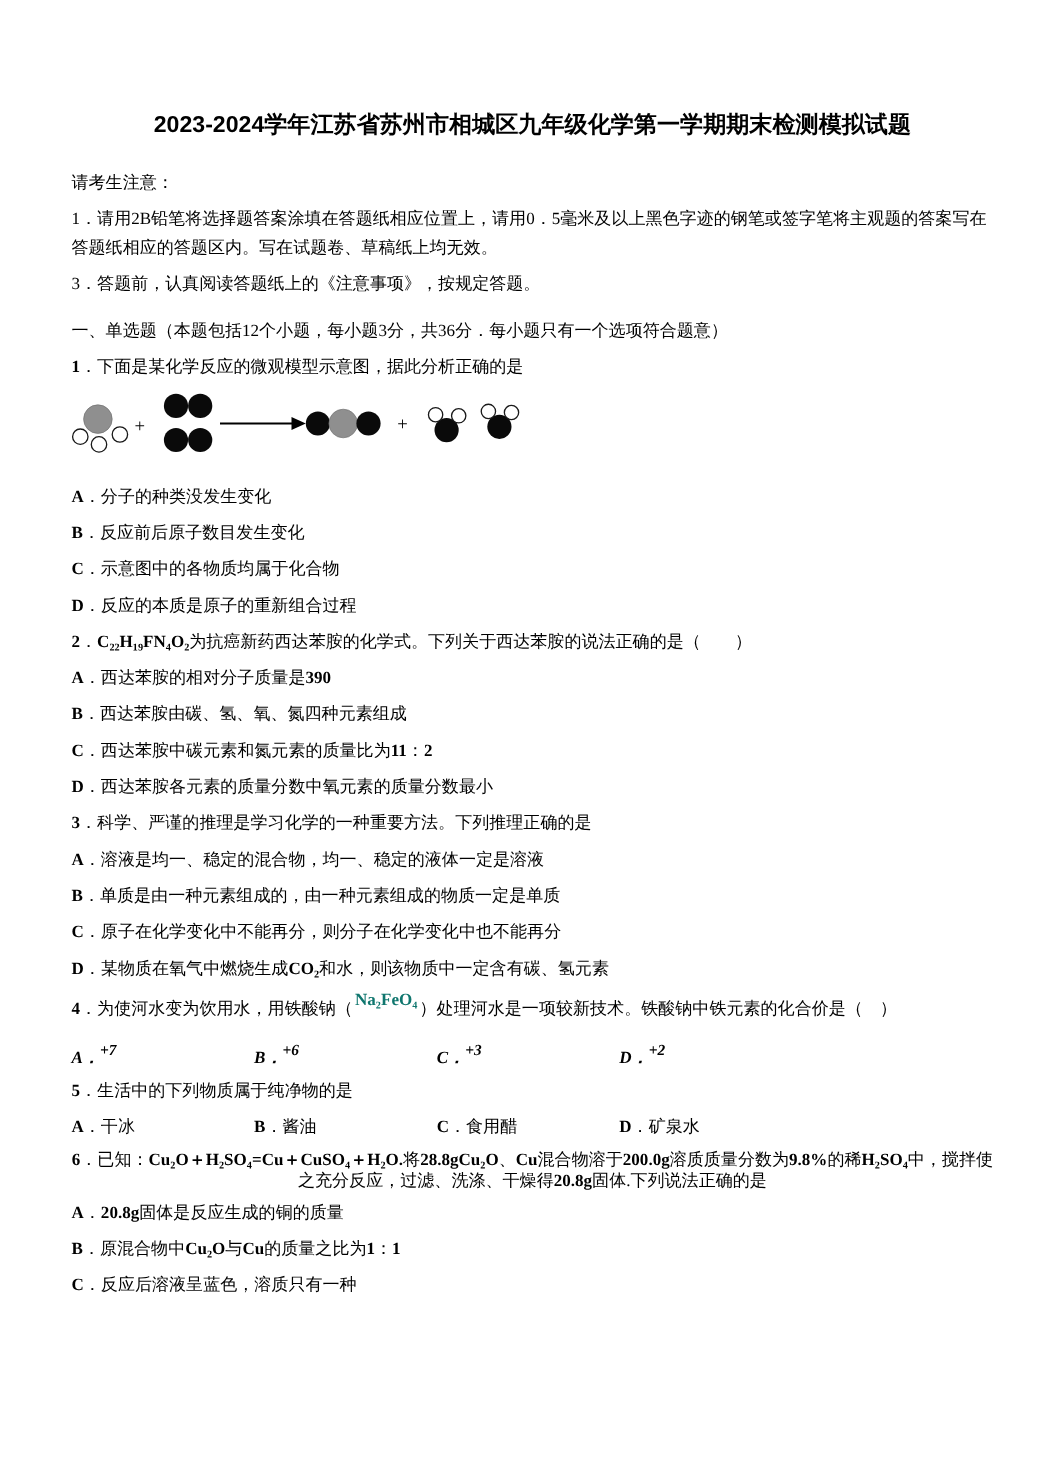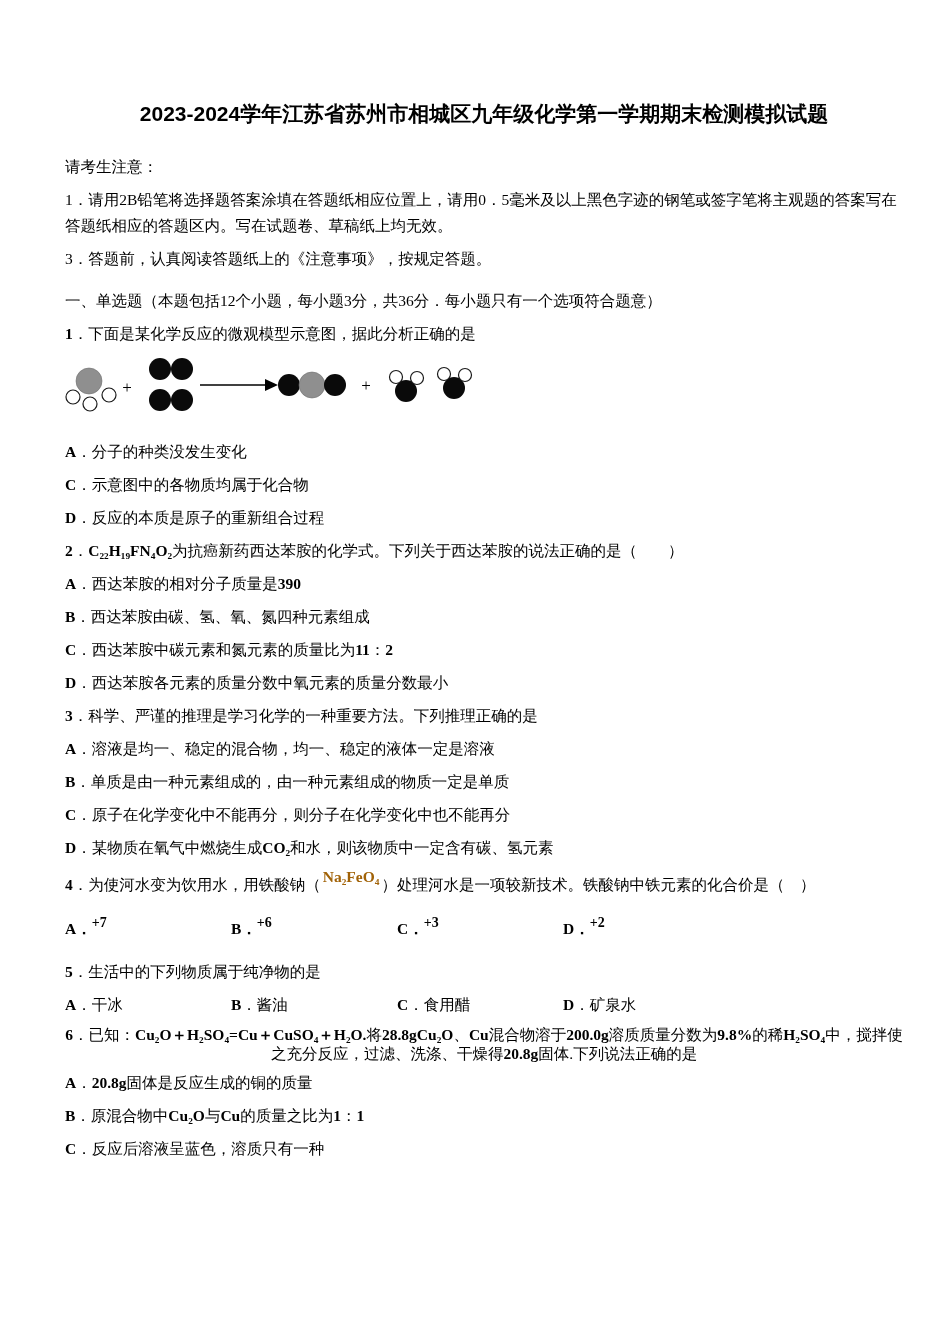--- a/index.html
+++ b/index.html
@@ -21,34 +21,34 @@
     text-align: center;
     margin-bottom: 26px;
     line-height: 28px;
   }
   .para { line-height: 26px; margin-bottom: 7px; }
   .gap-top { margin-top: 16px; }
   .f { font-weight: bold; }   
   .q6stem { line-height: 19px; text-align: center; }
   .q4stem { line-height: 34px; }
   .chem-gray {
-    color: #a16207;
+    color: #0f766e;
     position: relative;
     top: -8px;
     display: inline-block;
     padding: 0 2px;
     font-weight: bold;
   }
   .option-row {
     display: grid;
     grid-template-columns: 166px 166px 166px auto;
     line-height: 26px;
     margin-bottom: 7px;
   }
-  .option-row.valence { margin-top: 14px; margin-bottom: 16px; }
+  .option-row.valence { margin-top: 14px; margin-bottom: 3px; font-style: italic; }
   .supval {
     font-weight: bold;
     position: relative;
     top: -7px;
     font-size: 14px;
   }
   .diagram { margin: 8px 0 20px 0; }
   .diagram svg { display: block; }
   .atom-white { fill: #ffffff; stroke: #1a1a1a; stroke-width: 1.2; }
   .atom-black { fill: #0a0a0a; }
@@ -111,20 +111,21 @@
       </g>
       <g>
         <circle class="atom-black" cx="389" cy="33" r="11"></circle>
         <circle class="atom-white" cx="379" cy="19" r="6.5"></circle>
         <circle class="atom-white" cx="400" cy="20" r="6.5"></circle>
       </g>
     </svg>
   </div>
 
   <p class="para"><span class="f">A</span>．分子的种类没发生变化</p>
+  <p class="para"><span class="f">B</span>．反应前后原子数目发生变化</p>
   <p class="para"><span class="f">C</span>．示意图中的各物质均属于化合物</p>
   <p class="para"><span class="f">D</span>．反应的本质是原子的重新组合过程</p>
 
   <p class="para"><span class="f">2</span>．<span class="f">C₂₂H₁₉FN₄O₂</span>为抗癌新药西达苯胺的化学式。下列关于西达苯胺的说法正确的是（　　）</p>
   <p class="para"><span class="f">A</span>．西达苯胺的相对分子质量是<span class="f">390</span></p>
   <p class="para"><span class="f">B</span>．西达苯胺由碳、氢、氧、氮四种元素组成</p>
   <p class="para"><span class="f">C</span>．西达苯胺中碳元素和氮元素的质量比为<span class="f">11</span>：<span class="f">2</span></p>
   <p class="para"><span class="f">D</span>．西达苯胺各元素的质量分数中氧元素的质量分数最小</p>
 
   <p class="para"><span class="f">3</span>．科学、严谨的推理是学习化学的一种重要方法。下列推理正确的是</p>

